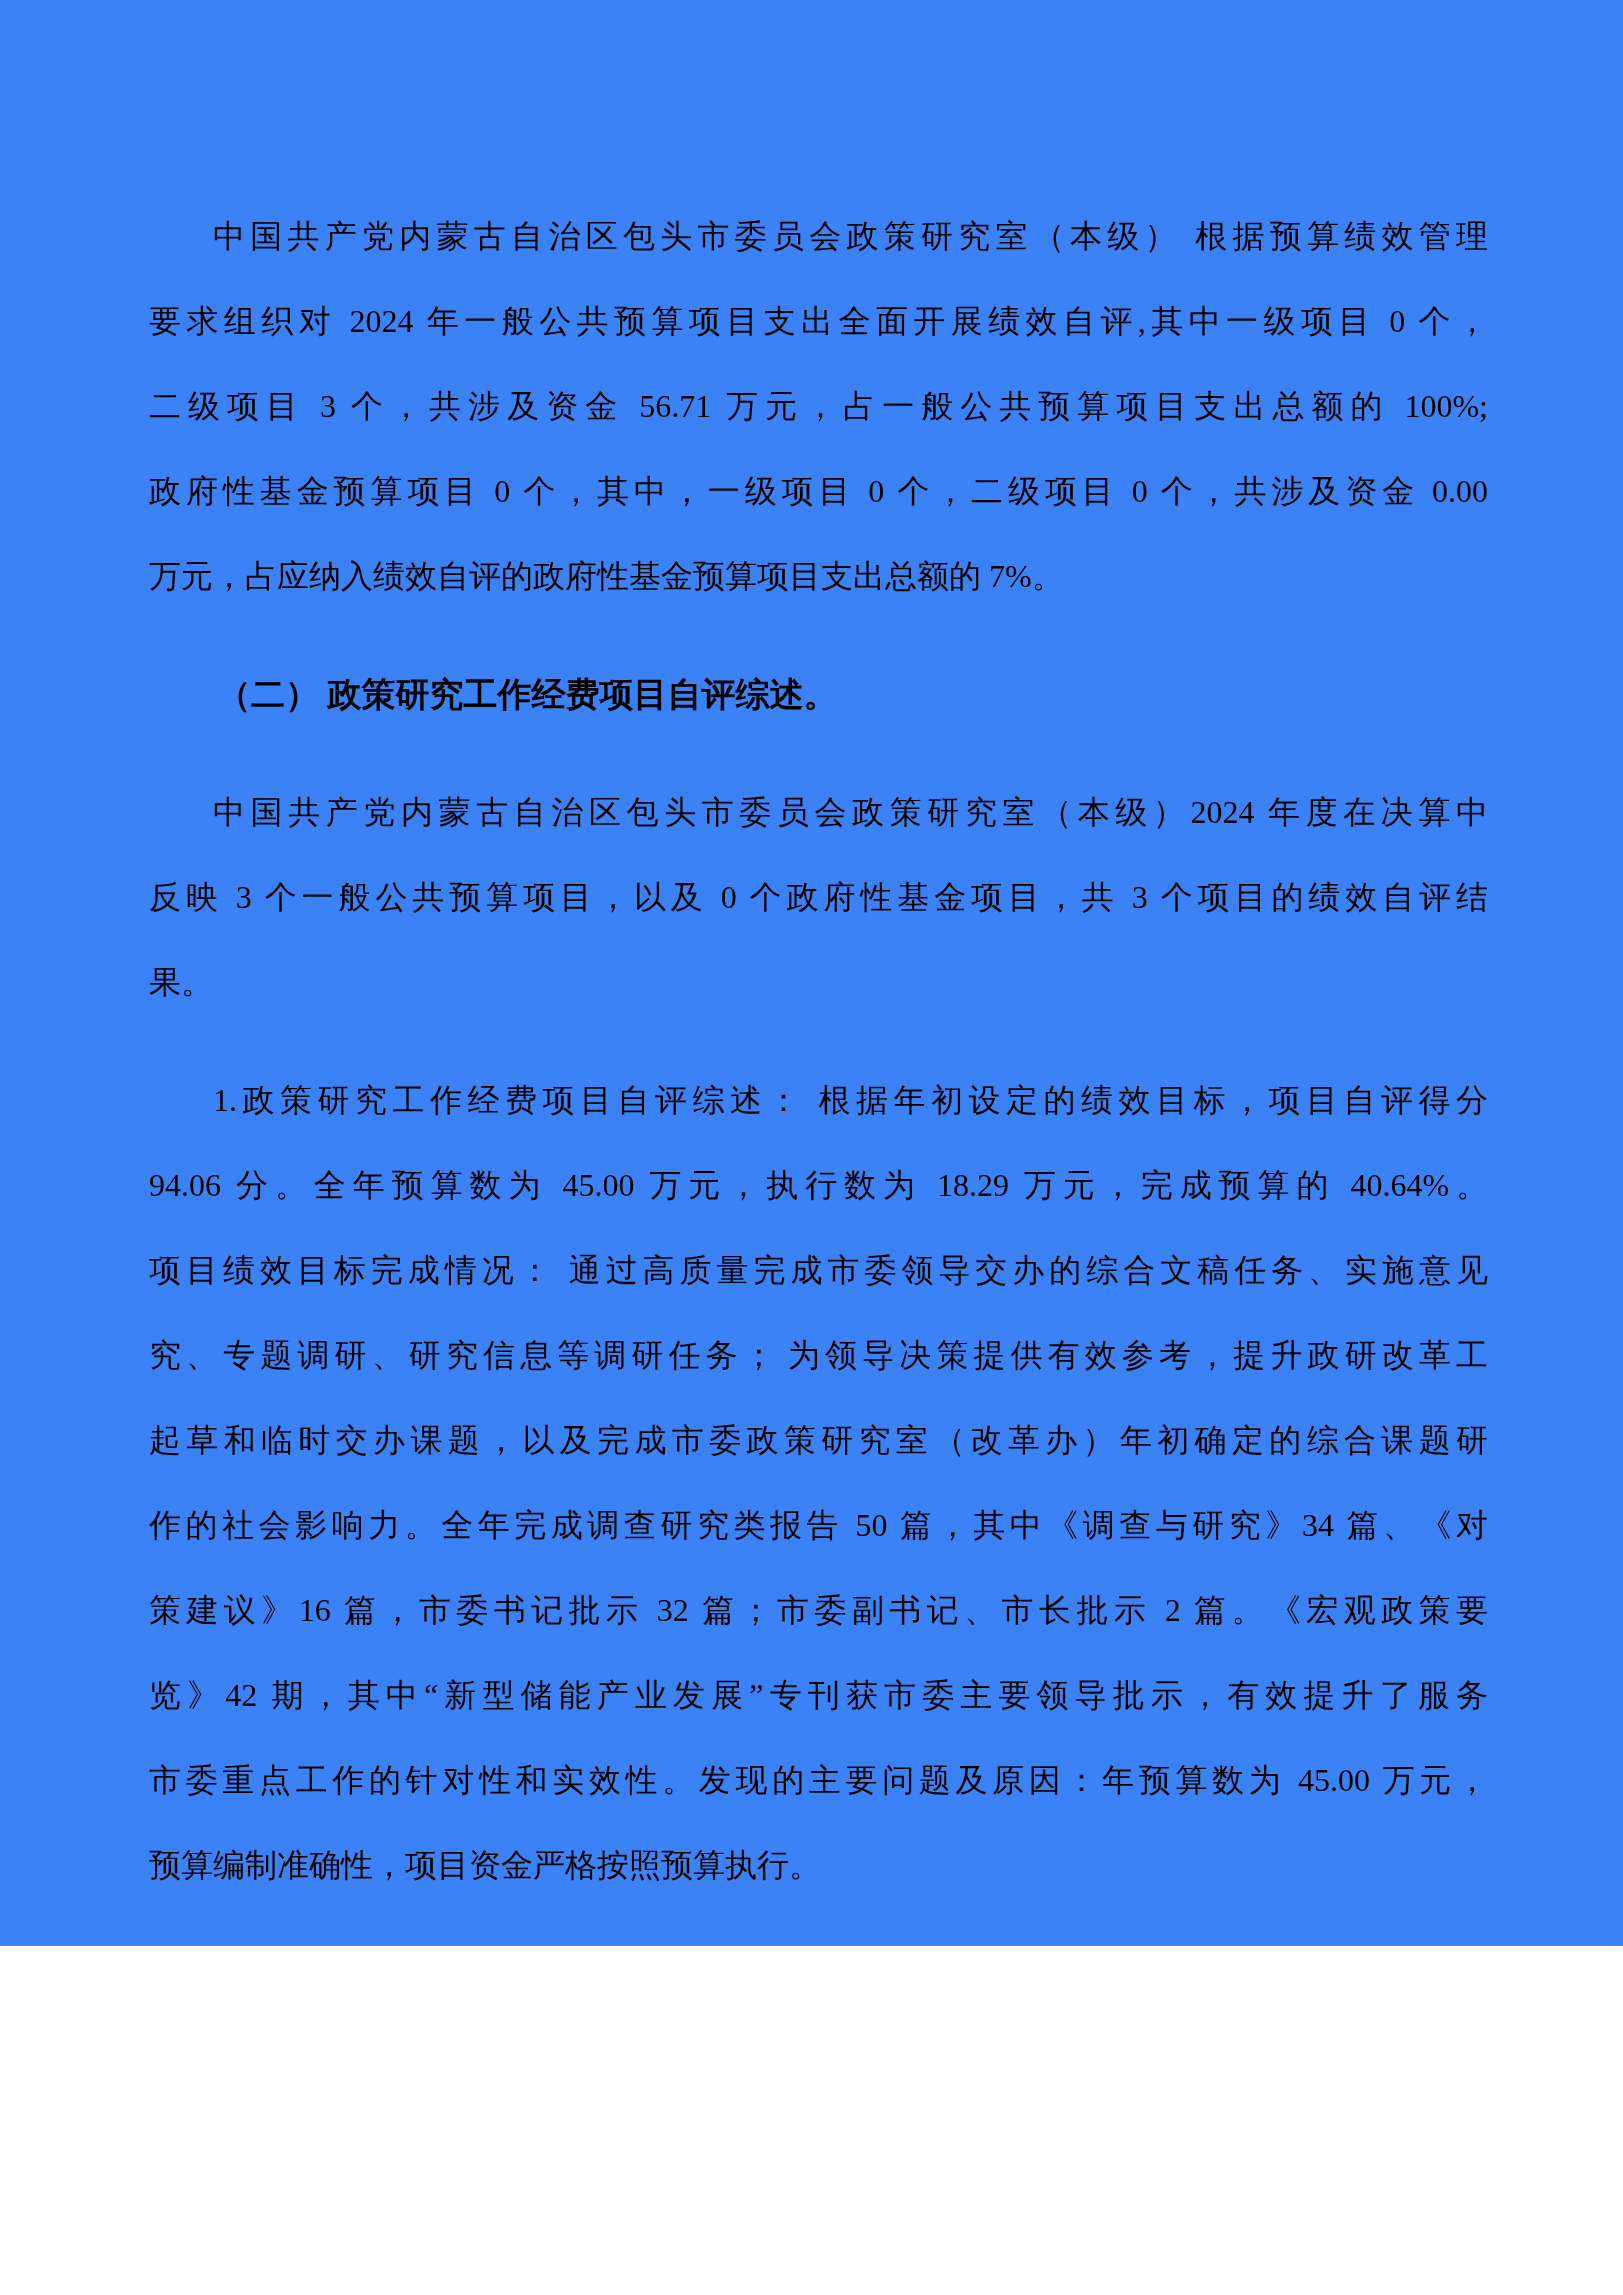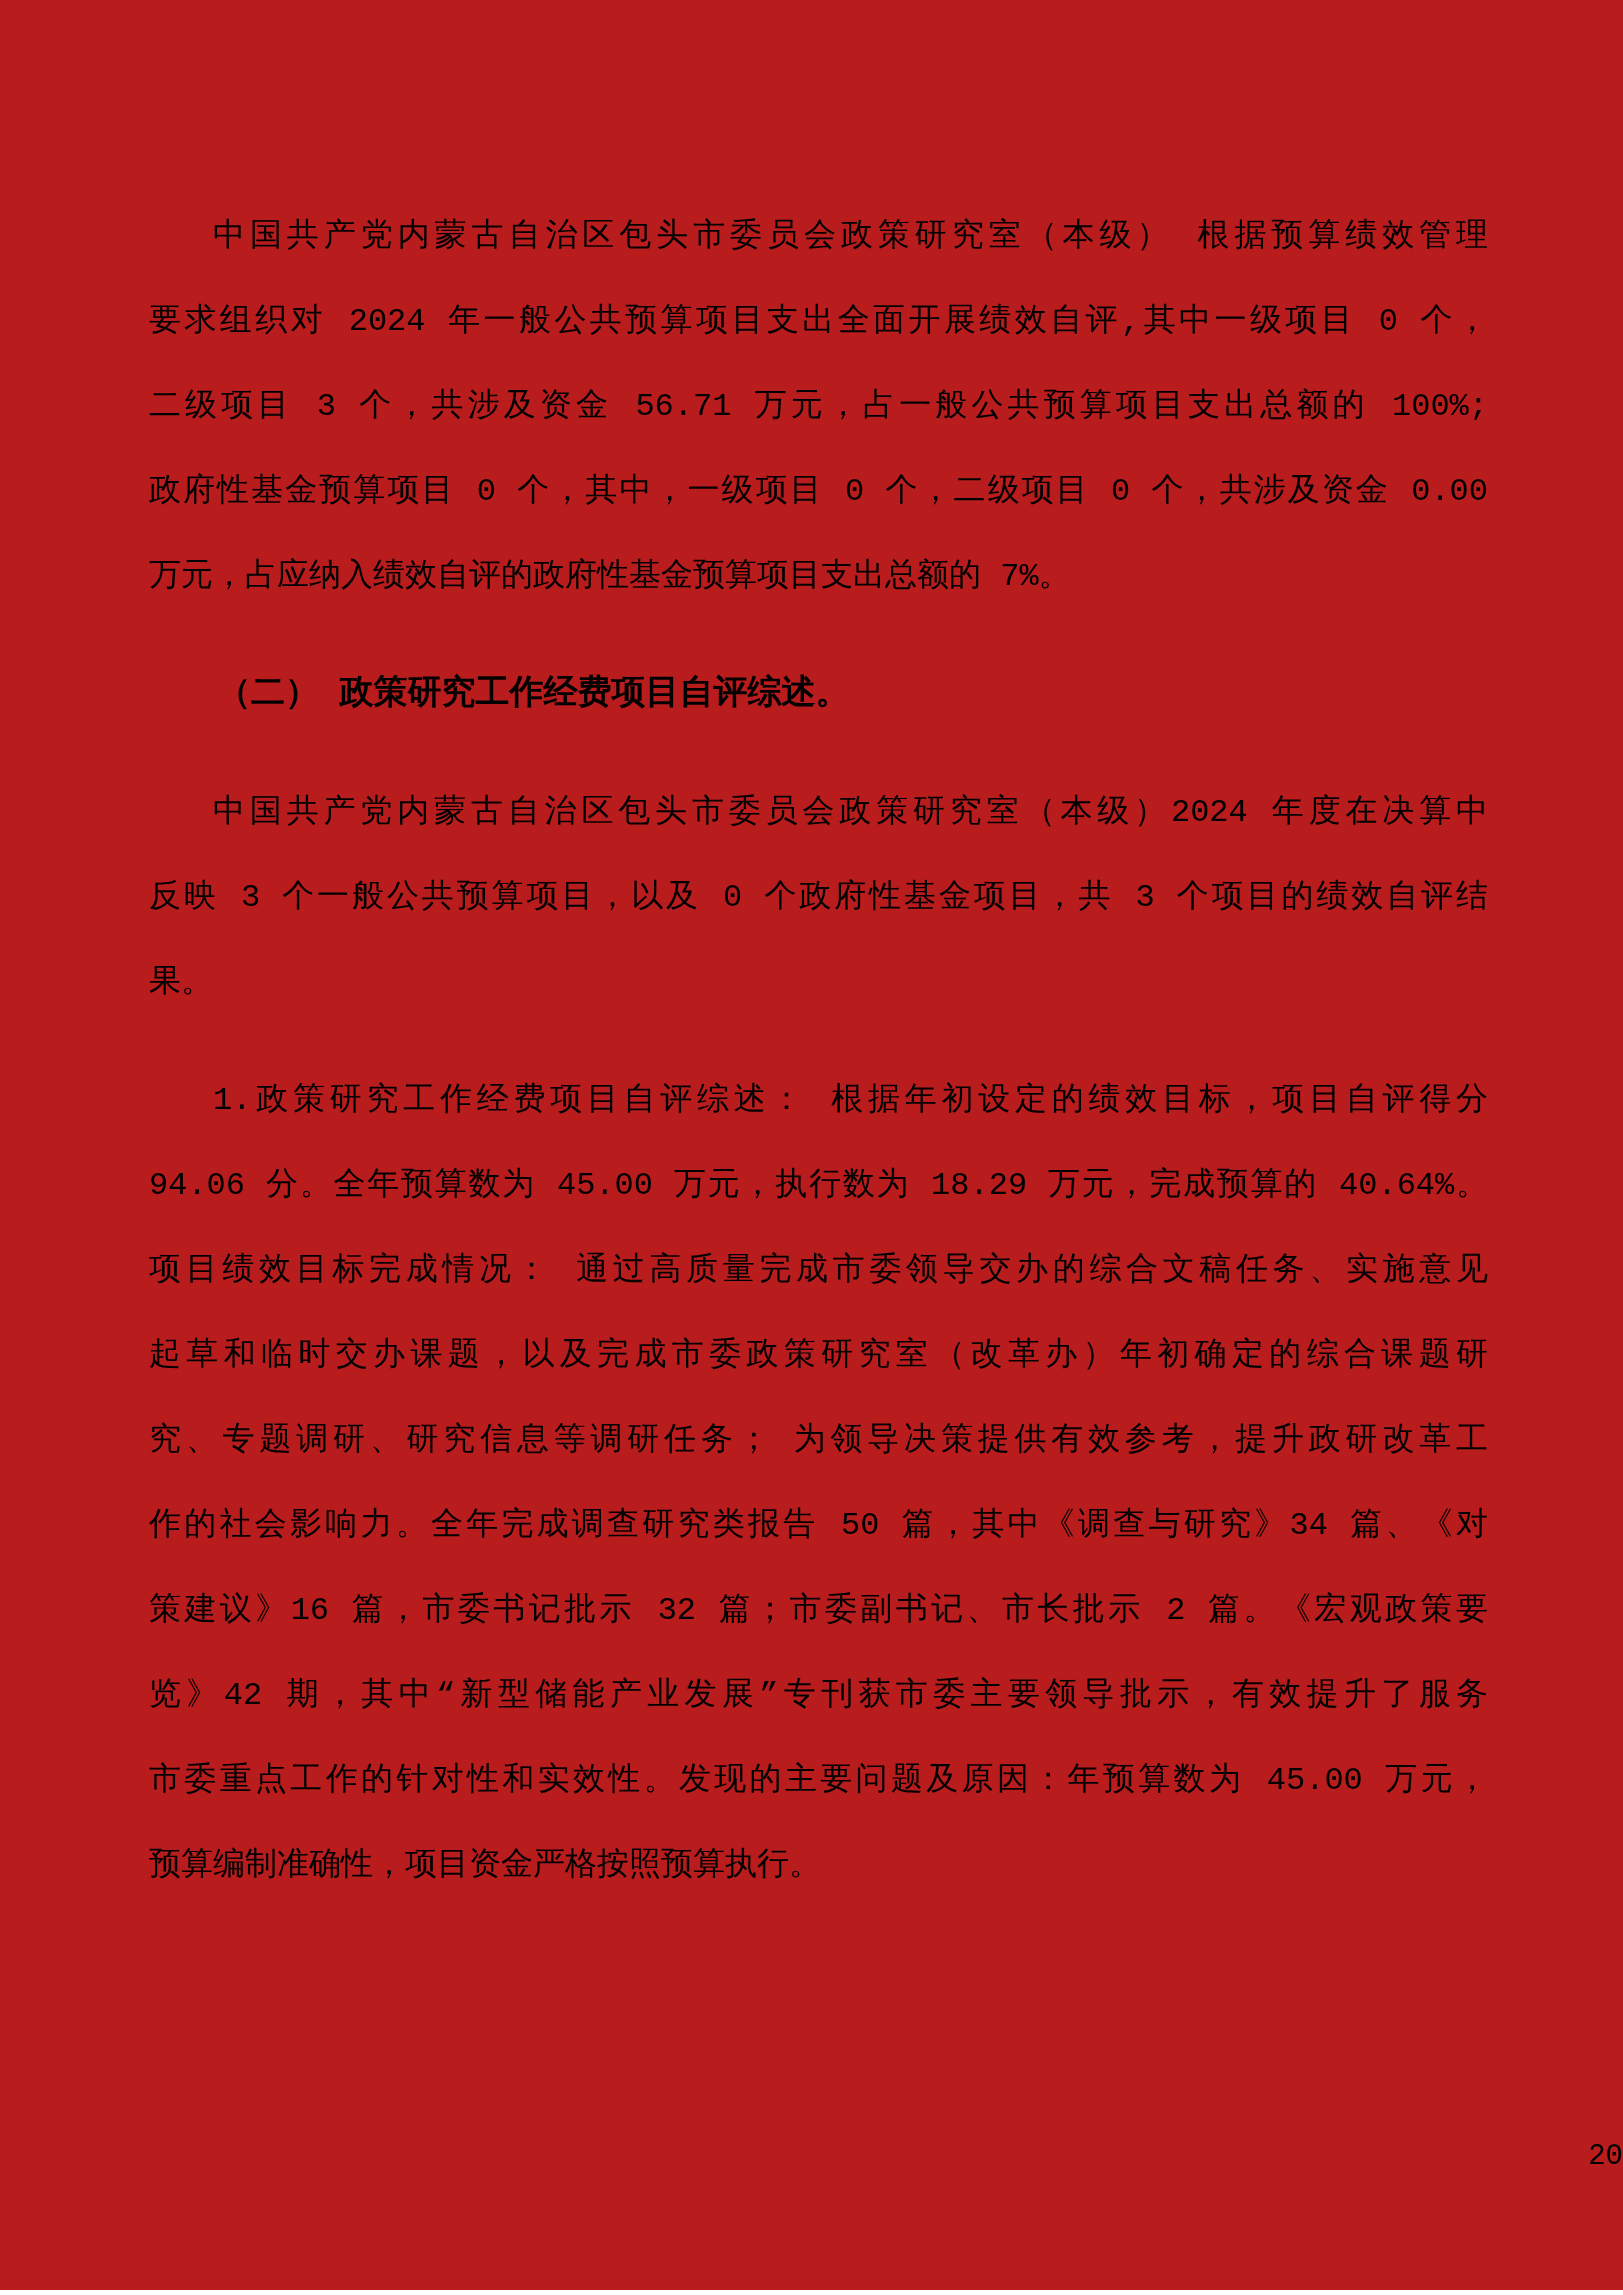--- a/index.html
+++ b/index.html
@@ -3,24 +3,24 @@
 <meta charset="utf-8">
 <style>
   html, body {
     margin: 0;
     padding: 0;
     background: #ffffff;
   }
   .page {
     position: relative;
     width: 1623px;
-    height: 2290px;
-    background: #b91c1c;
+    height: 1946px;
+    background: #3b82f6;
     color: #000000;
-    font-family: Liberation Mono, monospace;
+    font-family: Liberation Serif, serif;
     overflow: hidden;
   }
   .content {
     position: absolute;
     left: 149px;
     top: 194px;
     width: 1339px;
   }
   .para {
     margin: 0;
@@ -75,22 +75,22 @@
       </div>
       <div class="para body">
         <div class="line first">中国共产党内蒙古自治区包头市委员会政策研究室（本级）2024 年度在决算中</div>
         <div class="line">反映 3 个一般公共预算项目，以及 0 个政府性基金项目，共 3 个项目的绩效自评结</div>
         <div class="line last">果。</div>
       </div>
       <div class="para body">
         <div class="line first">1.政策研究工作经费项目自评综述： 根据年初设定的绩效目标，项目自评得分</div>
         <div class="line">94.06 分。全年预算数为 45.00 万元，执行数为 18.29 万元，完成预算的 40.64%。</div>
         <div class="line">项目绩效目标完成情况： 通过高质量完成市委领导交办的综合文稿任务、实施意见</div>
+        <div class="line">究、专题调研、研究信息等调研任务； 为领导决策提供有效参考，提升政研改革工</div>
         <div class="line">起草和临时交办课题，以及完成市委政策研究室（改革办）年初确定的综合课题研</div>
-        <div class="line">究、专题调研、研究信息等调研任务； 为领导决策提供有效参考，提升政研改革工</div>
         <div class="line">作的社会影响力。全年完成调查研究类报告 50 篇，其中《调查与研究》34 篇、《对</div>
         <div class="line">策建议》16 篇，市委书记批示 32 篇；市委副书记、市长批示 2 篇。《宏观政策要</div>
         <div class="line">览》42 期，其中“新型储能产业发展”专刊获市委主要领导批示，有效提升了服务</div>
         <div class="line">市委重点工作的针对性和实效性。发现的主要问题及原因：年预算数为 45.00 万元，</div>
         <div class="line last">预算编制准确性，项目资金严格按照预算执行。</div>
       </div>
     </main>
   <div class="page-number">20</div>
 </div>
 

